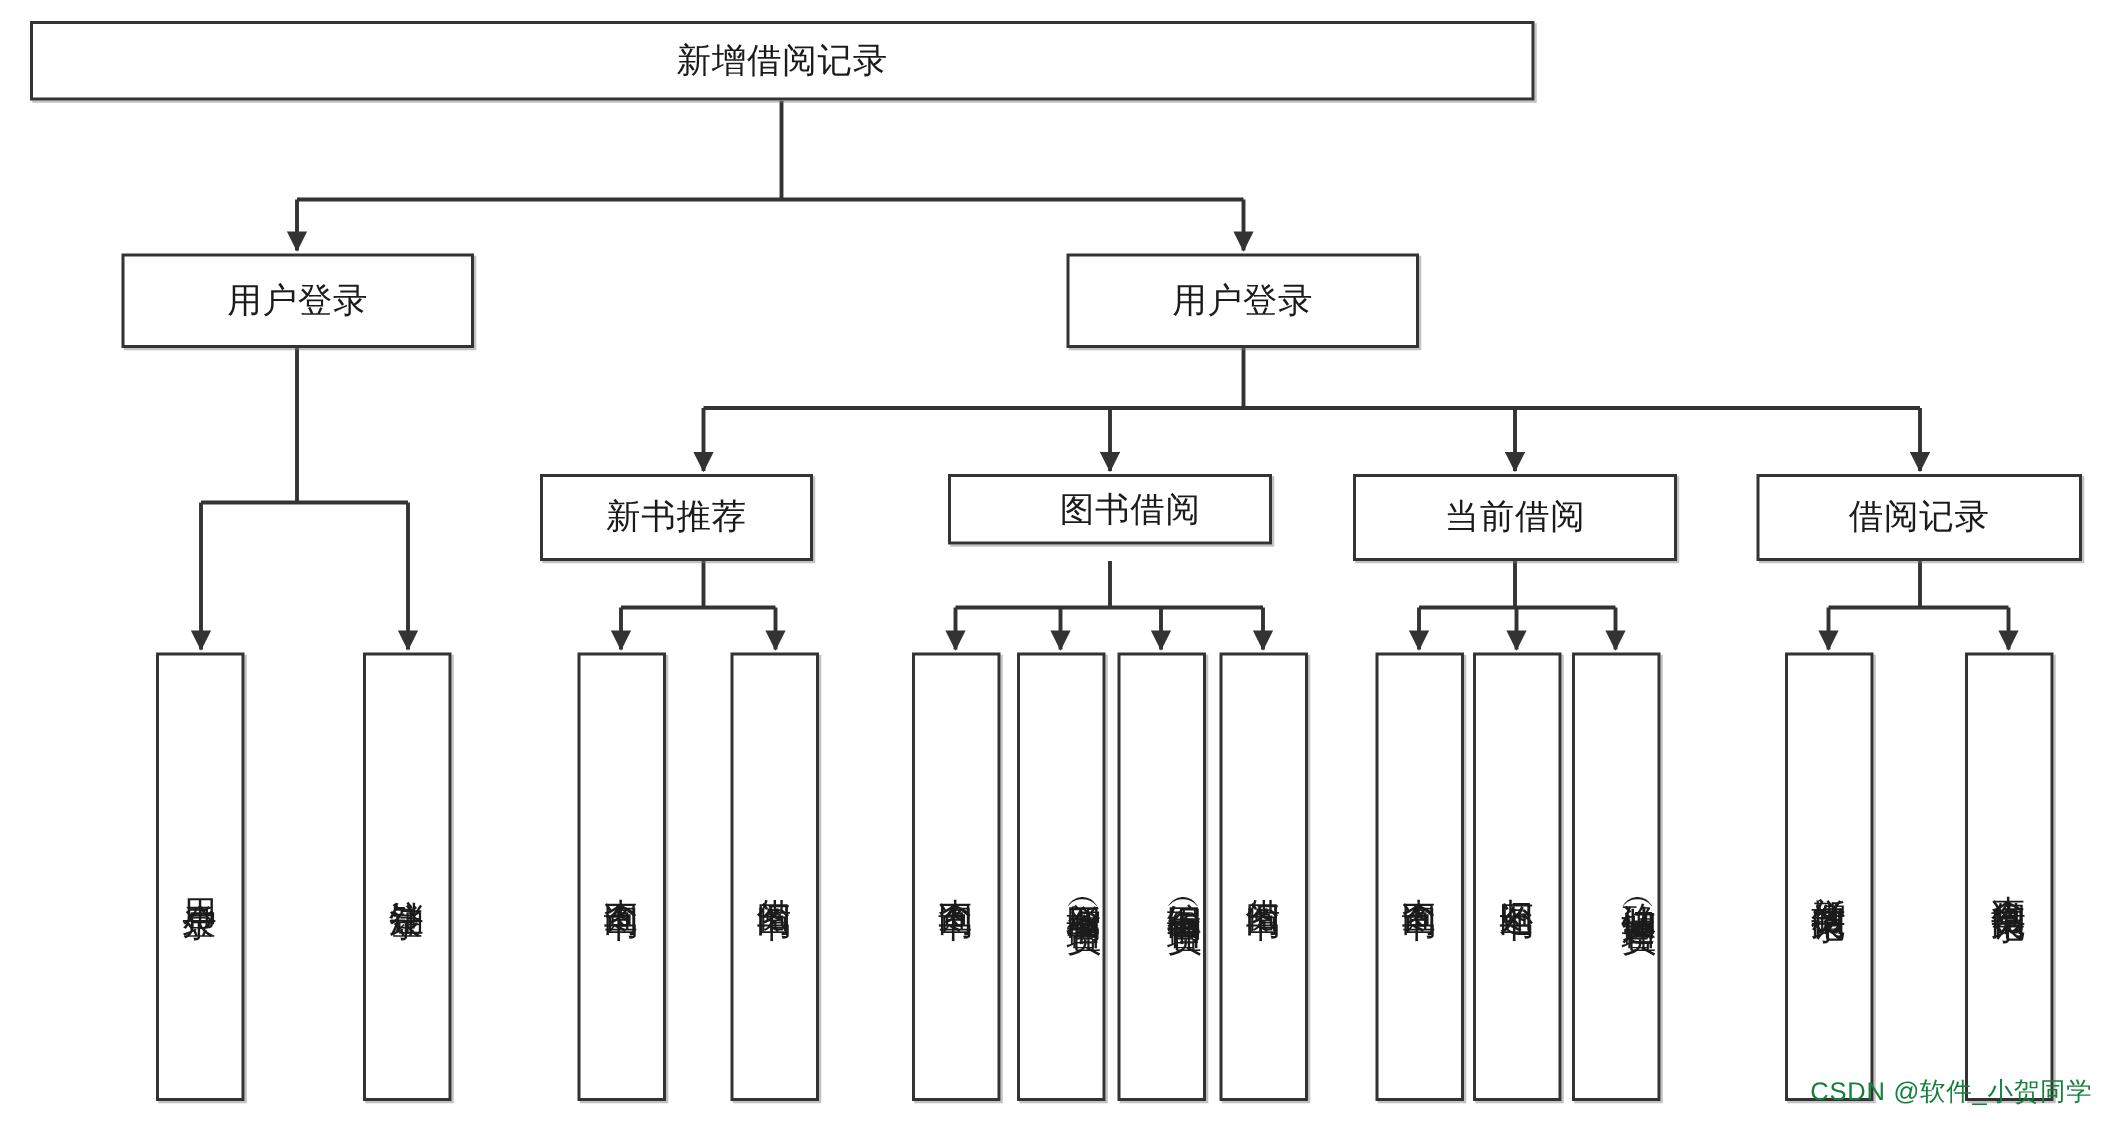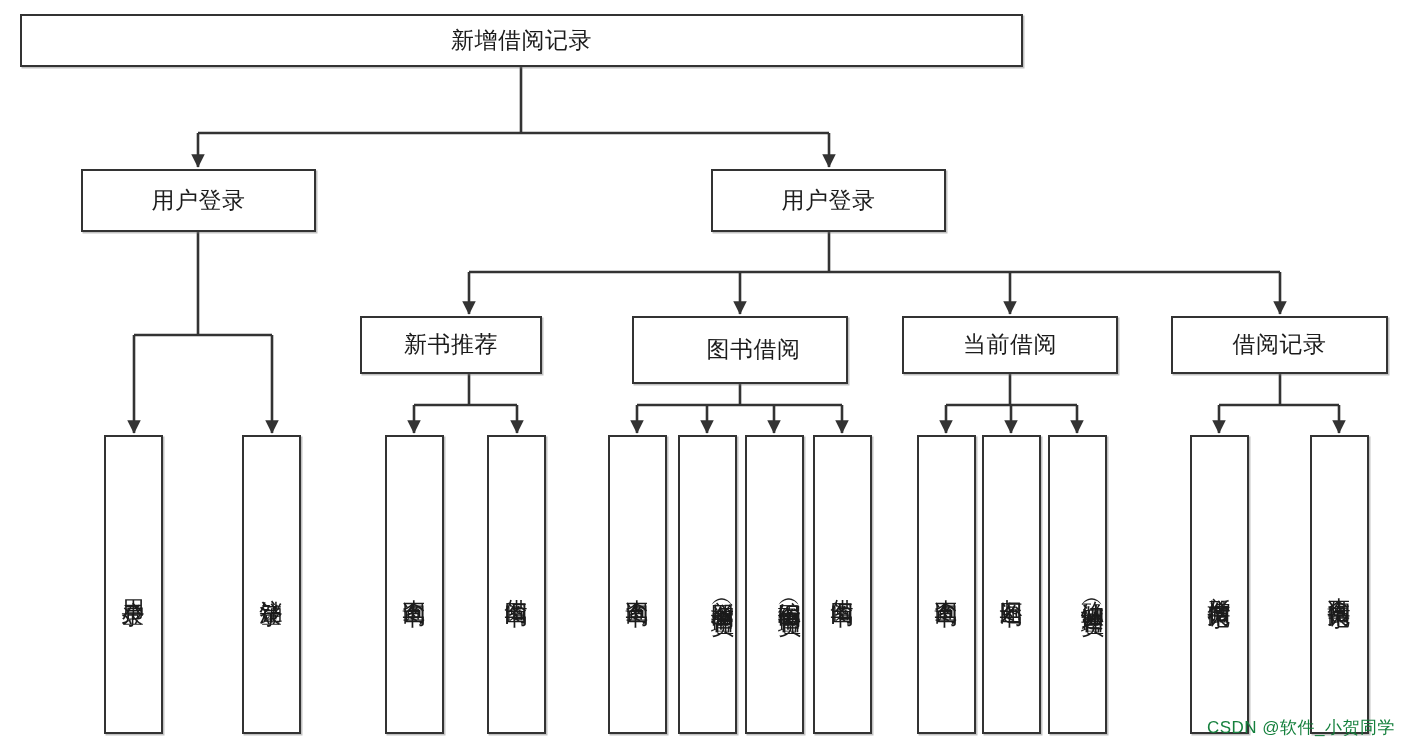--- a/index.html
+++ b/index.html
@@ -130,21 +130,21 @@
   <div class="node horiz" style="left:81px; top:169px; width:235px; height:63px;">
     <span>用户登录</span>
   </div>
   <div class="node horiz" style="left:711px; top:169px; width:235px; height:63px;">
     <span>用户登录</span>
   </div>
 
   <div class="node horiz" style="left:360px; top:316px; width:182px; height:58px;">
     <span>新书推荐</span>
   </div>
-  <div class="node horiz" style="left:632px; top:316px; width:216px; height:68px;padding-left:27px;">
+  <div class="node horiz" style="left:632px; top:316px; width:216px; height:47px;padding-left:27px;">
     <span>图书借阅</span>
   </div>
   <div class="node horiz" style="left:902px; top:316px; width:216px; height:58px;">
     <span>当前借阅</span>
   </div>
   <div class="node horiz" style="left:1171px; top:316px; width:217px; height:58px;">
     <span>借阅记录</span>
   </div>
 
   <div class="node vert center-v" style="left:104px; top:435px; width:59px; height:299px;">

